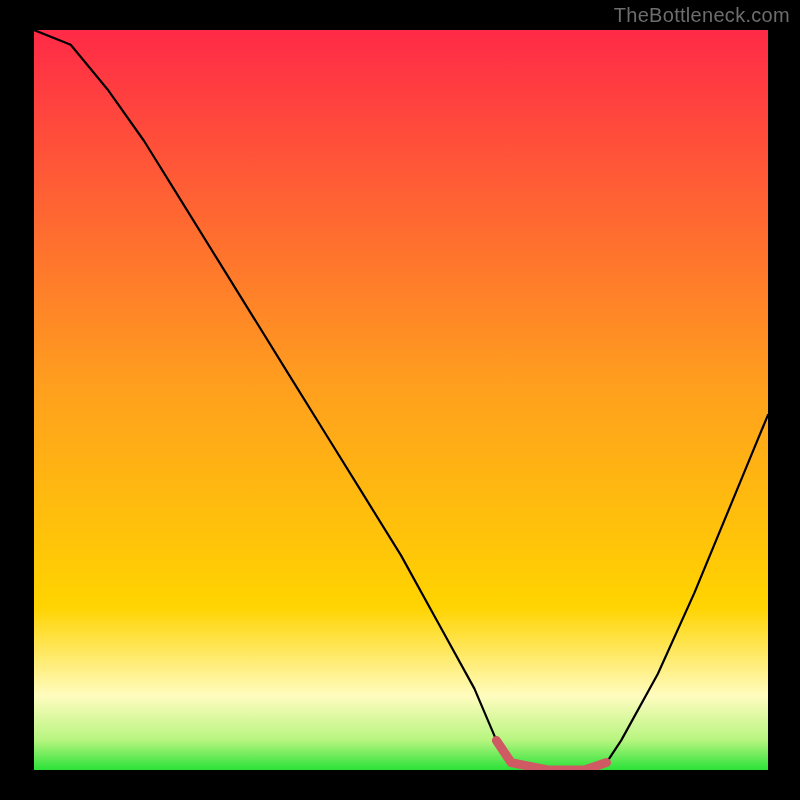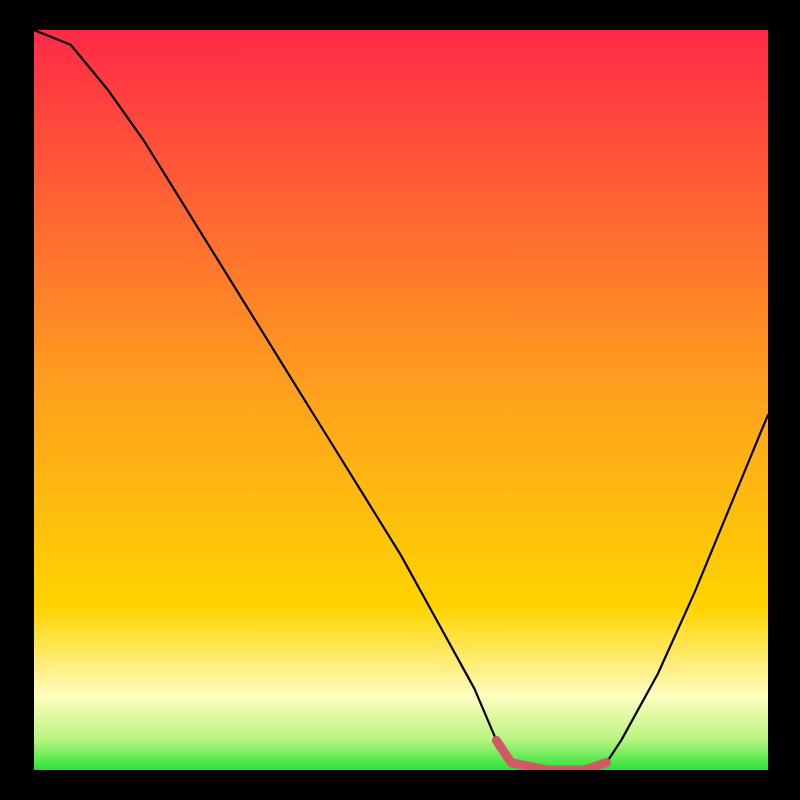--- a/index.html
+++ b/index.html
@@ -40,20 +40,21 @@
     width: 734px;
     height: 740px;
     display: block;
   }
 </style>
 </head>
 <body>
 
 <div class="frame">
 
+  <div class="watermark">TheBottleneck.com</div>
 
   <div class="plot-wrap">
 
     <svg class="plot" viewBox="0 0 734 740" preserveAspectRatio="none">
       <defs>
         <linearGradient id="bgGrad" x1="0" y1="0" x2="0" y2="1">
           <stop id="g0" offset="0%" stop-color="#ff2a47"></stop>
           <stop id="g1" offset="48%" stop-color="#ff9f1e"></stop>
           <stop id="g2" offset="78%" stop-color="#ffd400"></stop>
           <stop id="g3" offset="90%" stop-color="#fffcbf"></stop>

